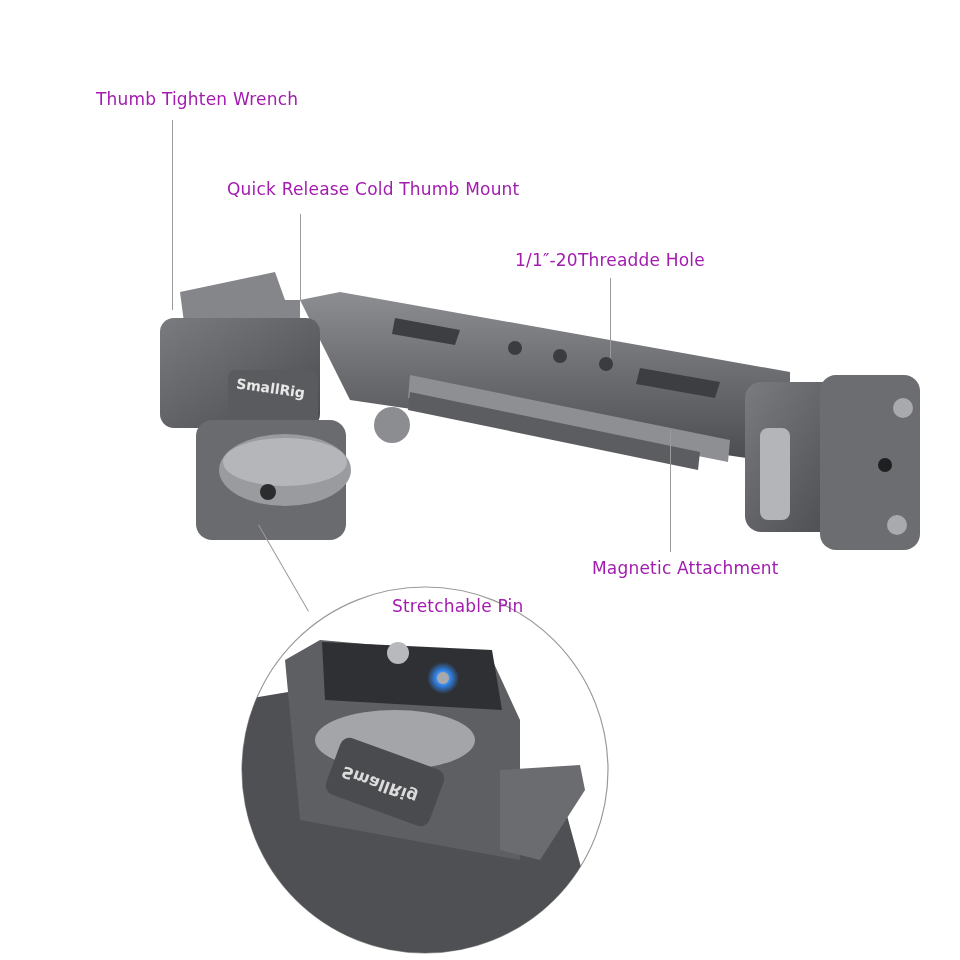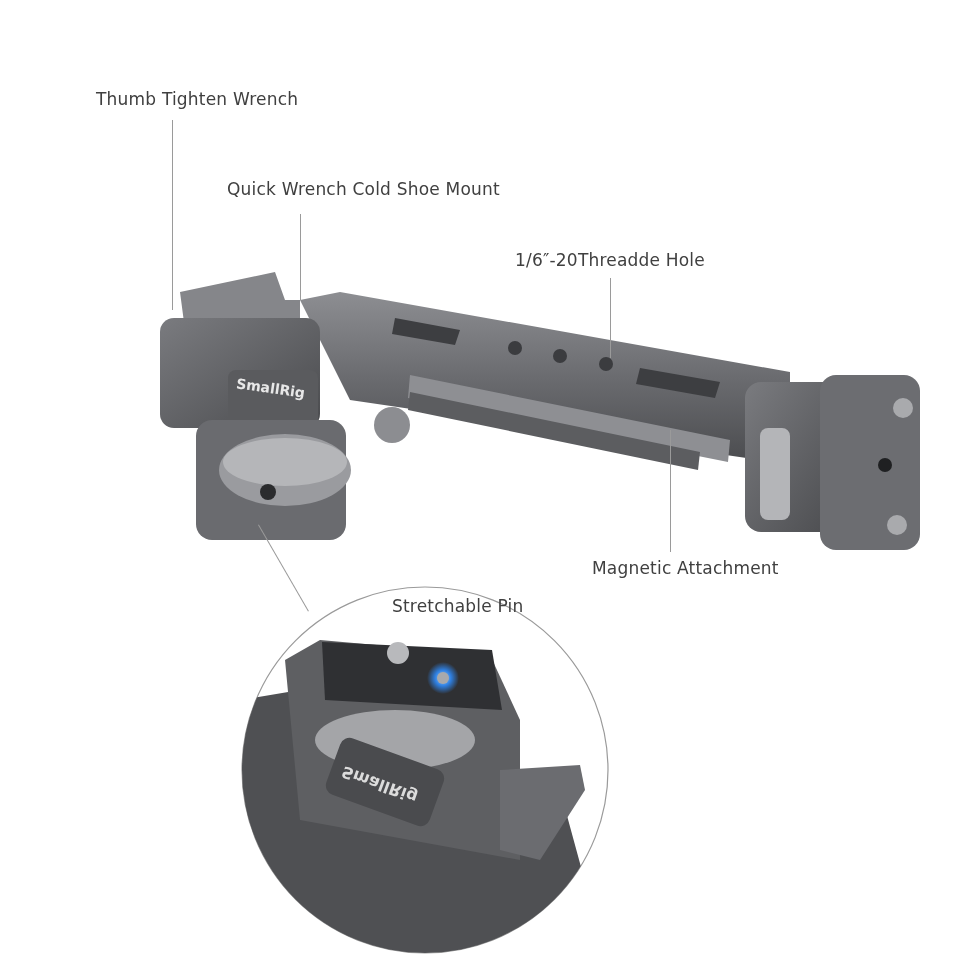--- a/index.html
+++ b/index.html
@@ -1,17 +1,17 @@
 <!DOCTYPE html>
 <html><head>
 <meta charset="utf-8">
 <style>
   html,body{margin:0;padding:0;background:#ffffff;}
   body{width:960px;height:960px;position:relative;overflow:hidden;font-family:"DejaVu Sans","Liberation Sans",sans-serif;}
-  .label{position:absolute;color:#404040;font-size:17px;white-space:nowrap;letter-spacing:0.2px;}
+  .label{position:absolute;color:#a21caf;font-size:17px;white-space:nowrap;letter-spacing:0.2px;}
   .leader{position:absolute;background:#9a9a9a;}
   svg{position:absolute;left:0;top:0;}
 </style>
 </head>
 <body>
 
 <svg width="960" height="960" viewBox="0 0 960 960">
   <defs>
     <linearGradient id="armGrad" x1="0" y1="0" x2="0" y2="1">
       <stop offset="0" stop-color="#8d8e92"></stop>
@@ -80,19 +80,19 @@
   </g>
 </svg>
 
 <div class="leader" style="left:172px;top:120px;width:1px;height:190px;"></div>
 <div class="leader" style="left:300px;top:214px;width:1px;height:86px;"></div>
 <div class="leader" style="left:610px;top:278px;width:1px;height:80px;"></div>
 <div class="leader" style="left:670px;top:430px;width:1px;height:122px;"></div>
 <div class="leader" style="left:258px;top:525px;width:1px;height:100px;transform:rotate(-30deg);transform-origin:top left;"></div>
 
 <div class="label" style="left:96px;top:89px;">Thumb Tighten Wrench</div>
-<div class="label" style="left:227px;top:179px;">Quick Wrench Cold Shoe Mount</div>
-<div class="label" style="left:515px;top:250px;">1/6″-20Threadde Hole</div>
+<div class="label" style="left:227px;top:179px;">Quick Release Cold Thumb Mount</div>
+<div class="label" style="left:515px;top:250px;">1/1″-20Threadde Hole</div>
 <div class="label" style="left:592px;top:558px;">Magnetic Attachment</div>
 <div class="label" style="left:392px;top:596px;">Stretchable Pin</div>
 
 <div style="position:absolute;left:236px;top:380px;color:#e8e8e8;font-size:14px;font-weight:bold;transform:rotate(8deg);">SmallRig</div>
 <div style="position:absolute;left:340px;top:775px;color:#dcdcdc;font-size:16px;font-weight:bold;transform:rotate(200deg) scaleX(-1);">SmallRig</div>
 
 </body></html>

